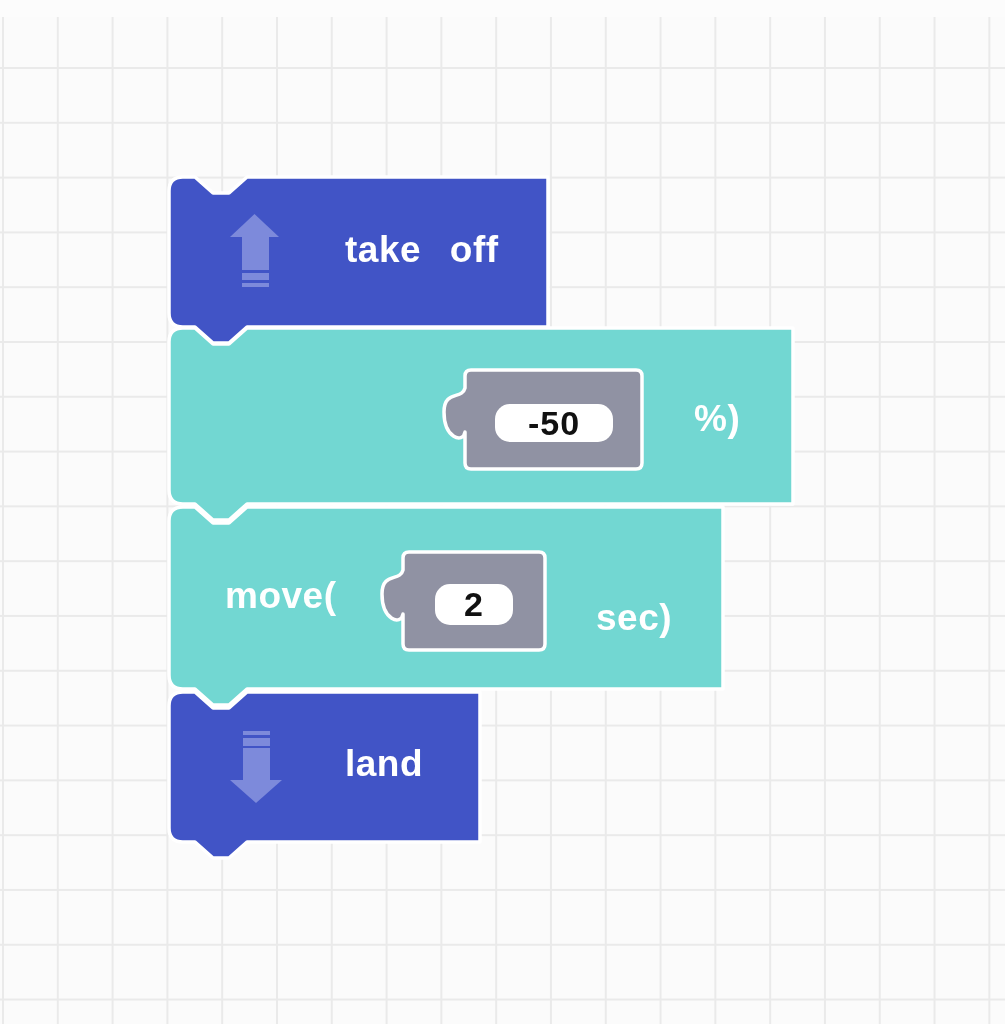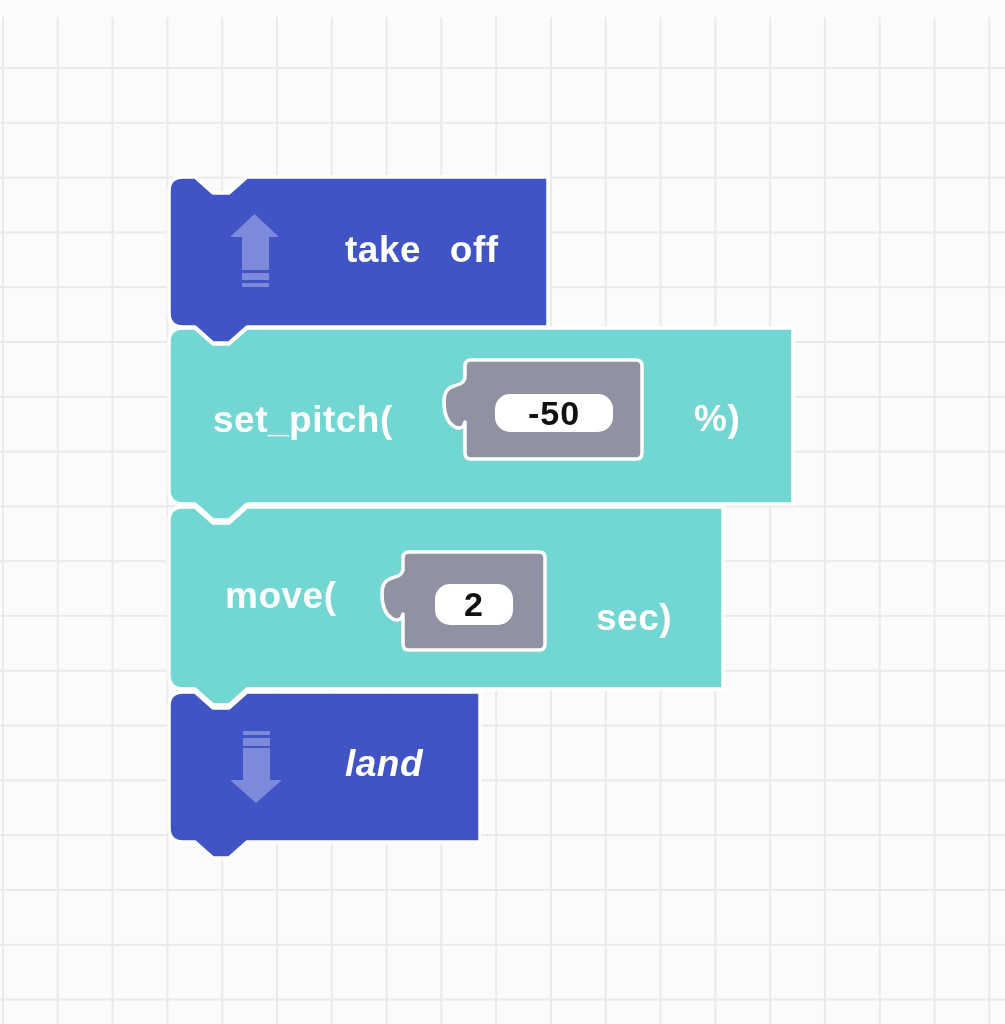--- a/index.html
+++ b/index.html
@@ -58,23 +58,22 @@
         <rect class="icon-fill" x="12" y="69" width="27" height="4"></rect>
       </svg>
     </span>
     <span class="blk-label wordgap" style="left:176px;top:52px;">take off</span>
   </div>
 
   <div class="block" style="left:169px;top:311px;width:624px;height:192px;">
     <svg width="624" height="194" viewBox="0 0 624 194">
       <path class="block-shape shape-teal" d="M 14 0 H 26 l 18 16 h 16 l 18 -16 H 624 V 176 H 78 l -18 16 h -16 l -18 -16 H 14 Q 0 176 0 162 V 14 Q 0 0 14 0 Z"></path>
     </svg>
-    <span class="blk-label" style="left:44px;top:71px;">set_pitch(</span>
 
-    <div class="value-socket" style="left:296px;top:32px;width:177px;height:99px;text-decoration:underline;">
+    <div class="value-socket" style="left:296px;top:42px;width:177px;height:99px;text-decoration:underline;">
       <svg width="177" height="99" viewBox="0 0 177 99">
         <path class="block-shape shape-gray" d="M 6 0 H 171 Q 177 0 177 6 V 93 Q 177 99 171 99 H 6 Q 0 99 0 93 V 62 C -2 74 -21 68 -21 42 C -21 20 -3 30 0 18 V 6 Q 0 0 6 0 Z"></path>
       </svg>
       <div class="num-field" style="left:30px;top:34px;width:118px;height:38px;">-50</div>
     </div>
 
     <span class="blk-label" style="left:525px;top:70px;">%)</span>
   </div>
 
   <div class="block" style="left:169px;top:490px;width:554px;height:198px;">
@@ -98,16 +97,16 @@
       <path class="block-shape shape-blue" d="M 14 0 H 26 l 18 16 h 16 l 18 -16 H 311 V 150 H 78 l -18 16 h -16 l -18 -16 H 14 Q 0 150 0 136 V 14 Q 0 0 14 0 Z"></path>
     </svg>
     <span class="icon" style="left:61px;top:39px;">
       <svg width="52" height="72" viewBox="0 0 52 72">
         <rect class="icon-fill" x="13" y="0" width="27" height="4"></rect>
         <rect class="icon-fill" x="13" y="7" width="27" height="8"></rect>
         <rect class="icon-fill" x="13" y="17" width="27" height="33"></rect>
         <polygon class="icon-fill" points="0,49 52,49 26,72"></polygon>
       </svg>
     </span>
-    <span class="blk-label" style="left:176px;top:51px;font-style:italic;">land</span>
+    <span class="blk-label" style="left:176px;top:51px;">land</span>
   </div>
 
 </div>
 
 </body></html>

